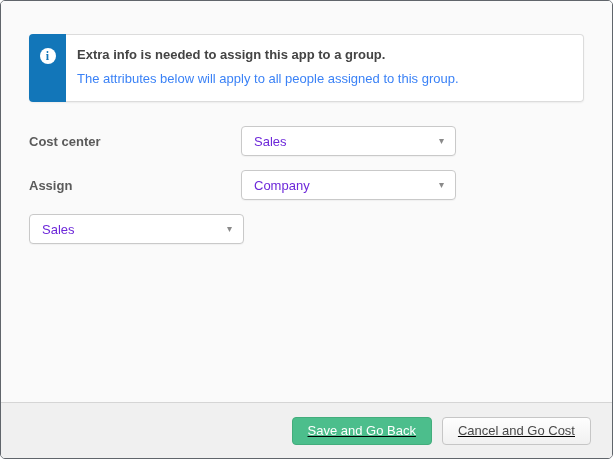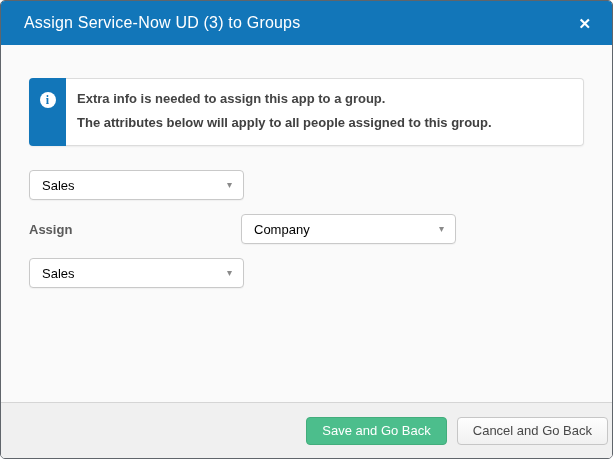--- a/index.html
+++ b/index.html
@@ -86,22 +86,22 @@
   }
   .info-title {
     margin: 0 0 9px 0;
     font-size: 13px;
     font-weight: 700;
     color: #444444;
   }
   .info-desc {
     margin: 0;
     font-size: 13px;
-    font-weight: 700;
-    color: #404040;
+    font-weight: 400;
+    color: #3b82f6;
   }
   .form-area { margin-top: 24px; }
   .form-row {
     display: flex;
     align-items: center;
     height: 30px;
     margin-bottom: 14px;
   }
   .form-label {
     width: 212px;
@@ -118,36 +118,37 @@
     border-radius: 4px;
     box-shadow: 0 1px 1px rgba(0,0,0,0.04);
     display: flex;
     align-items: center;
     justify-content: space-between;
     padding: 0 11px 0 12px;
     cursor: pointer;
   }
   .dropdown-value {
     font-size: 13px;
-    color: #000000;
+    color: #6d28d9;
   }
   .dropdown-arrow {
     font-size: 10px;
     color: #8A8A8A;
     line-height: 1;
   }
   .modal-footer {
     flex: 0 0 56px;
     background: var(--footer-bg, #F0F0F0);
     border-top: 1px solid #D5D5D5;
     display: flex;
     align-items: center;
     justify-content: flex-end;
-    padding: 0 4px;
-    box-sizing: border-box;
+    padding: 0 21px;
+    box-sizing: border-box;
+    text-decoration: underline;
   }
   .btn {
     height: 28px;
     box-sizing: border-box;
     border-radius: 4px;
     font-family: inherit;
     font-size: 13px;
     padding: 0 15px;
     display: inline-flex;
     align-items: center;
@@ -163,40 +164,37 @@
     background: linear-gradient(#FEFEFE, #F1F1F1);
     border: 1px solid #C6C6C6;
     color: #484848;
   }
 </style>
 </head>
 <body>
 
 <div class="modal">
 
-  <div class="modal-header">
-    <span class="modal-title">Assign Service-Now UD (3) to Groups</span>
-    <span class="close-btn">✕</span>
-  </div>
 
   <div class="modal-body">
 
     <div class="info-banner">
       <div class="info-strip">
         <span class="info-icon">i</span>
       </div>
       <div class="info-content">
         <p class="info-title">Extra info is needed to assign this app to a group.</p>
         <p class="info-desc">The attributes below will apply to all people assigned to this group.</p>
       </div>
     </div>
 
     <div class="form-area">
 
       <div class="form-row">
+        <span class="form-label">Cost center</span>
         <div class="dropdown">
           <span class="dropdown-value">Sales</span>
           <span class="dropdown-arrow">▾</span>
         </div>
       </div>
 
       <div class="form-row">
         <span class="form-label">Assign</span>
         <div class="dropdown">
           <span class="dropdown-value">Company</span>
@@ -209,16 +207,16 @@
           <span class="dropdown-value">Sales</span>
           <span class="dropdown-arrow">▾</span>
         </div>
       </div>
 
     </div>
   </div>
 
   <div class="modal-footer">
     <button class="btn btn-save">Save and Go Back</button>
-    <button class="btn btn-cancel">Cancel and Go Back</button>
+    <button class="btn btn-cancel">Cancel and Go Cost</button>
   </div>
 
 </div>
 
 </body></html>

